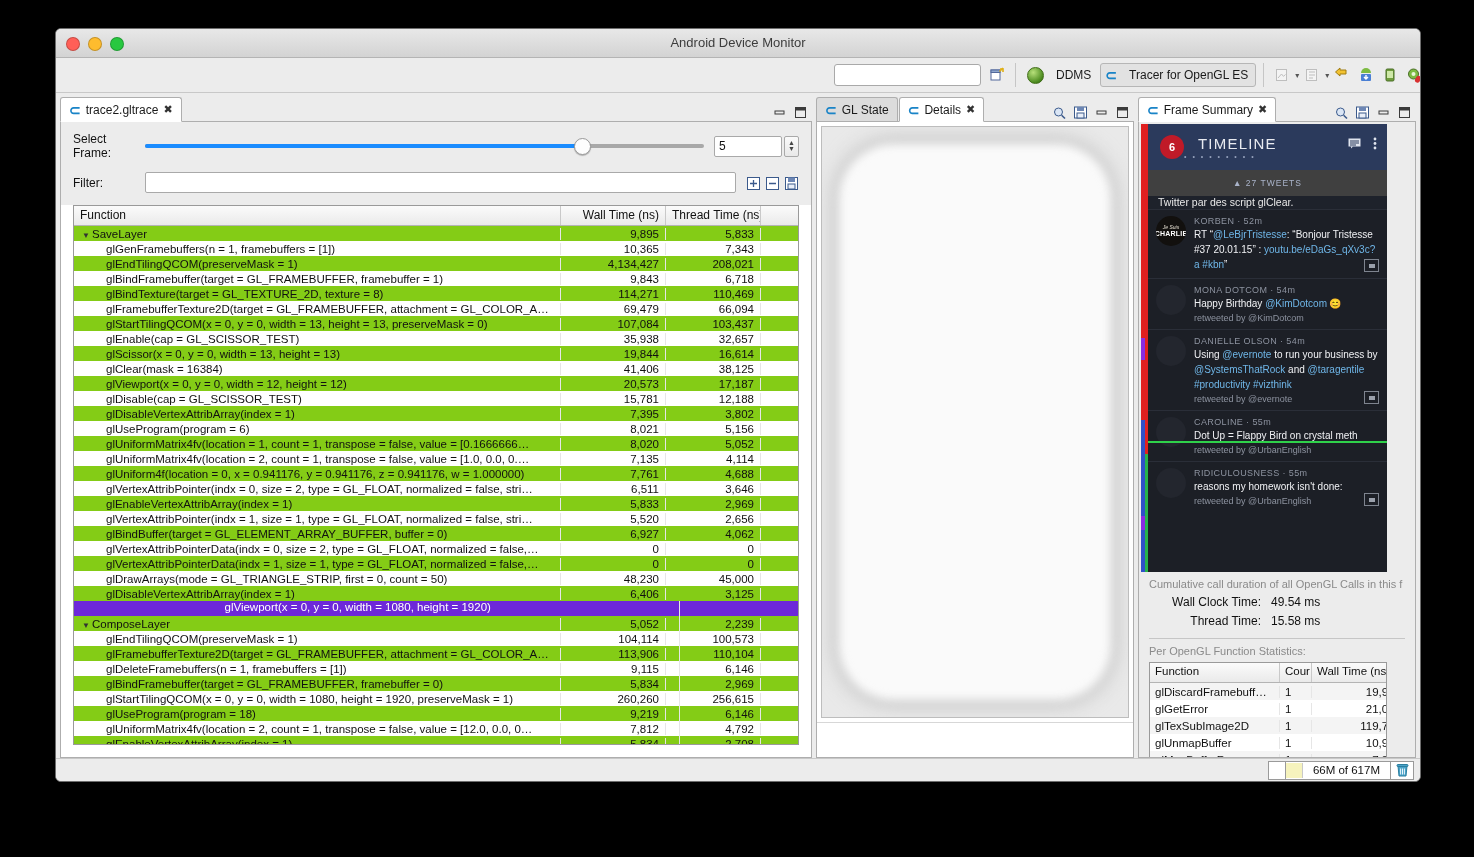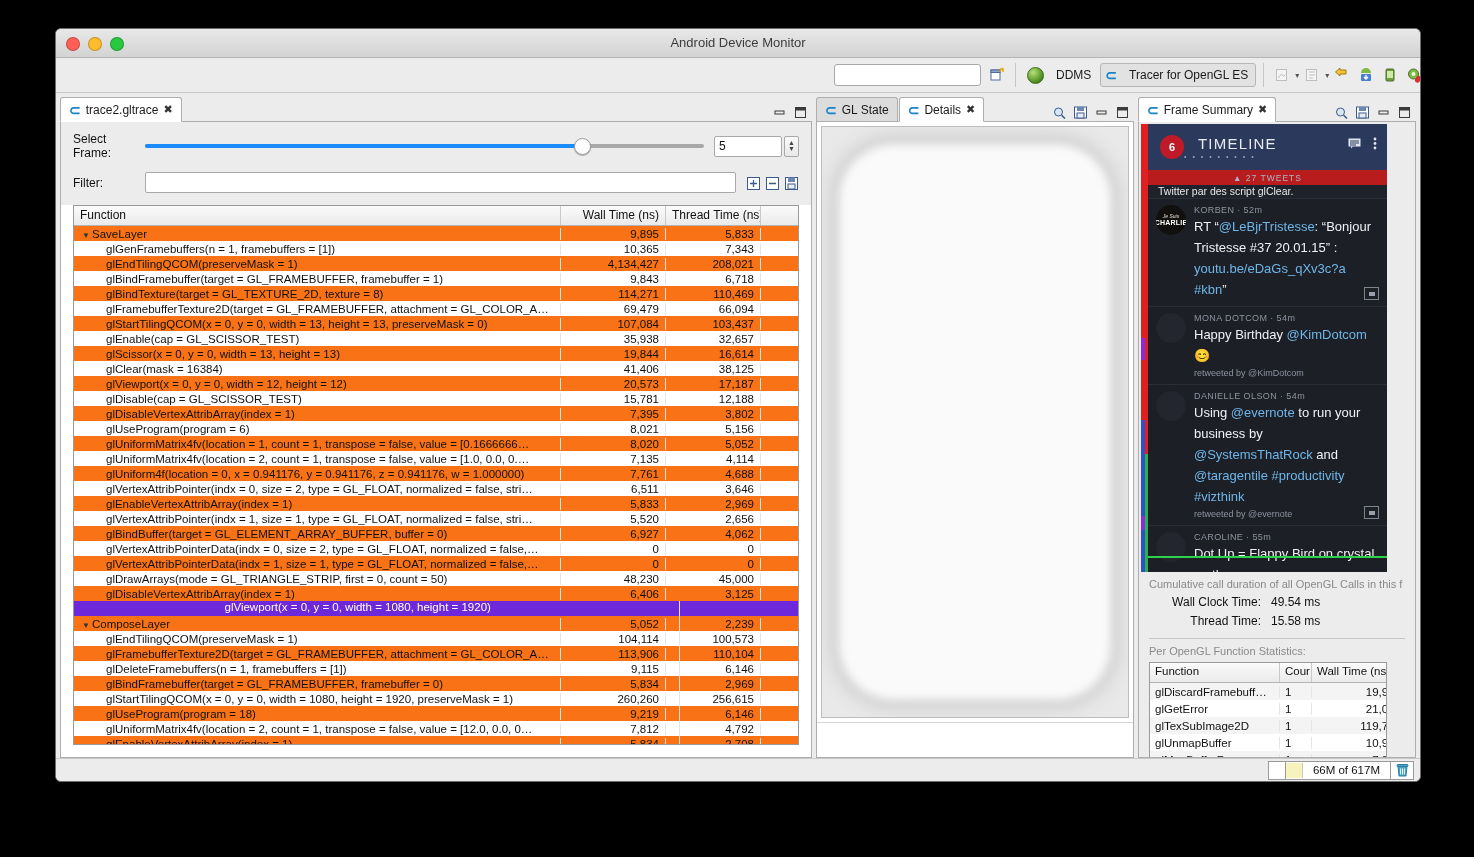--- a/index.html
+++ b/index.html
@@ -113,21 +113,21 @@
   
   .table-box{flex:1;min-height:0;border:1px solid #9a9a9a;margin:0 12px 12px 12px;display:flex;flex-direction:column;background:#fff;overflow:hidden;}
   .thead{display:flex;height:19px;flex:0 0 19px;background:linear-gradient(#fbfbfb,#eaeaea);border-bottom:1px solid #b4b4b4;}
   .th{font-size:12px;color:#111;padding:2px 6px 0 6px;box-sizing:border-box;border-right:1px solid #c9c9c9;white-space:nowrap;overflow:hidden;}
   .th.fn{width:487px;flex:0 0 487px;}
   .th.wt{width:105px;flex:0 0 105px;text-align:right;}
   .th.tt{width:95px;flex:0 0 95px;text-align:right;}
   .th.pad{flex:1;border-right:none;}
   .tbody{flex:1;min-height:0;overflow:hidden;position:relative;}
   .trow{display:flex;height:15px;align-items:center;font-size:11.5px;}
-  .trow.odd{background:#f97316;}
+  .trow.odd{background:#84cc16;}
   .trow.even{background:#fff;}
   .trow.sel{background:#6d28d9;color:#fff;flex-direction:column;}
   .td{box-sizing:border-box;padding:0 6px;white-space:nowrap;overflow:hidden;text-overflow:ellipsis;}
   .td.fn{width:487px;flex:0 0 487px;border-right:1px solid #e6e6e6;}
   .td.wt{width:105px;flex:0 0 105px;text-align:right;border-right:1px solid #e6e6e6;}
   .td.tt{width:95px;flex:0 0 95px;text-align:right;border-right:1px solid #e6e6e6;}
   .td.pad{flex:1;background:#333;}
   .trow.sel .td.pad{background:#333;}
   .indent0{padding-left:8px;}
   .indent1{padding-left:32px;}
@@ -158,32 +158,32 @@
   .bar-purple2{position:absolute;left:0;top:392px;width:4px;height:14px;background:#8a2be2;}
   .tw{position:absolute;left:7px;right:0;top:0;bottom:0;background:#1c1f26;color:#fff;}
   .tw-header{height:46px;background:#2b3a5c;display:flex;align-items:center;padding:0 12px;position:relative;}
   .tw-badge{
     width:24px;height:24px;border-radius:50%;background:#c01a28;color:#fff;
     display:flex;align-items:center;justify-content:center;font-size:11px;font-weight:bold;
   }
   .tw-title{margin-left:14px;font-size:15px;letter-spacing:1.2px;color:#e8eaf0;}
   .tw-dots{font-size:7px;letter-spacing:2px;color:#94a0bb;margin-top:1px;}
   .tw-hicons{position:absolute;right:10px;top:13px;display:flex;gap:12px;align-items:center;color:#dfe4ee;}
-  .tw-sub{height:15px;background:#b91c1c;display:flex;align-items:center;justify-content:center;
+  .tw-sub{height:26px;background:#404040;display:flex;align-items:center;justify-content:center;
     font-size:8.5px;letter-spacing:1px;color:#aab4ca;}
   .tw-cut{height:13px;background:#1e222b;color:#e8e8e8;font-size:10.5px;padding:0 10px;overflow:hidden;}
   .tweet{border-top:1px solid #2a2e38;padding:6px 8px 6px 8px;display:flex;gap:8px;position:relative;}
   .av{width:30px;height:30px;border-radius:50%;background:#23262e;flex:0 0 30px;overflow:hidden;
       display:flex;align-items:center;justify-content:center;}
   .av.charlie{background:#12100e;}
   .av.charlie .c1{font-size:5px;color:#e6e0d2;font-style:italic;line-height:6px;text-align:center;}
   .av.charlie .c2{font-size:7px;color:#fff;font-weight:bold;letter-spacing:.2px;line-height:8px;text-align:center;}
   .tw-body{flex:1;min-width:0;}
   .tw-meta{font-size:9px;color:#8d93a0;letter-spacing:.4px;margin-bottom:1px;}
-  .tw-text{font-size:13px;line-height:21px;color:#f0f1f4;}
+  .tw-text{font-size:10px;line-height:15px;color:#f0f1f4;}
   .tw-text .lnk{color:#6fb6e8;}
   .tw-rt{font-size:9px;color:#8d93a0;margin-top:2px;}
   .tw-card{position:absolute;right:8px;bottom:6px;width:13px;height:11px;border:1px solid #7e848f;
     display:flex;align-items:center;justify-content:center;}
   .tw-card i{width:6px;height:4px;background:#9aa0ab;display:block;}
   .green-line{position:absolute;left:0;right:0;height:2px;background:#2fd14a;}
   
   .fs-text{padding:6px 10px 2px 10px;}
   .fs-note{font-size:11px;color:#8a8a8a;white-space:nowrap;overflow:hidden;}
   .fs-kv{display:flex;font-size:12px;color:#111;margin-top:5px;}

